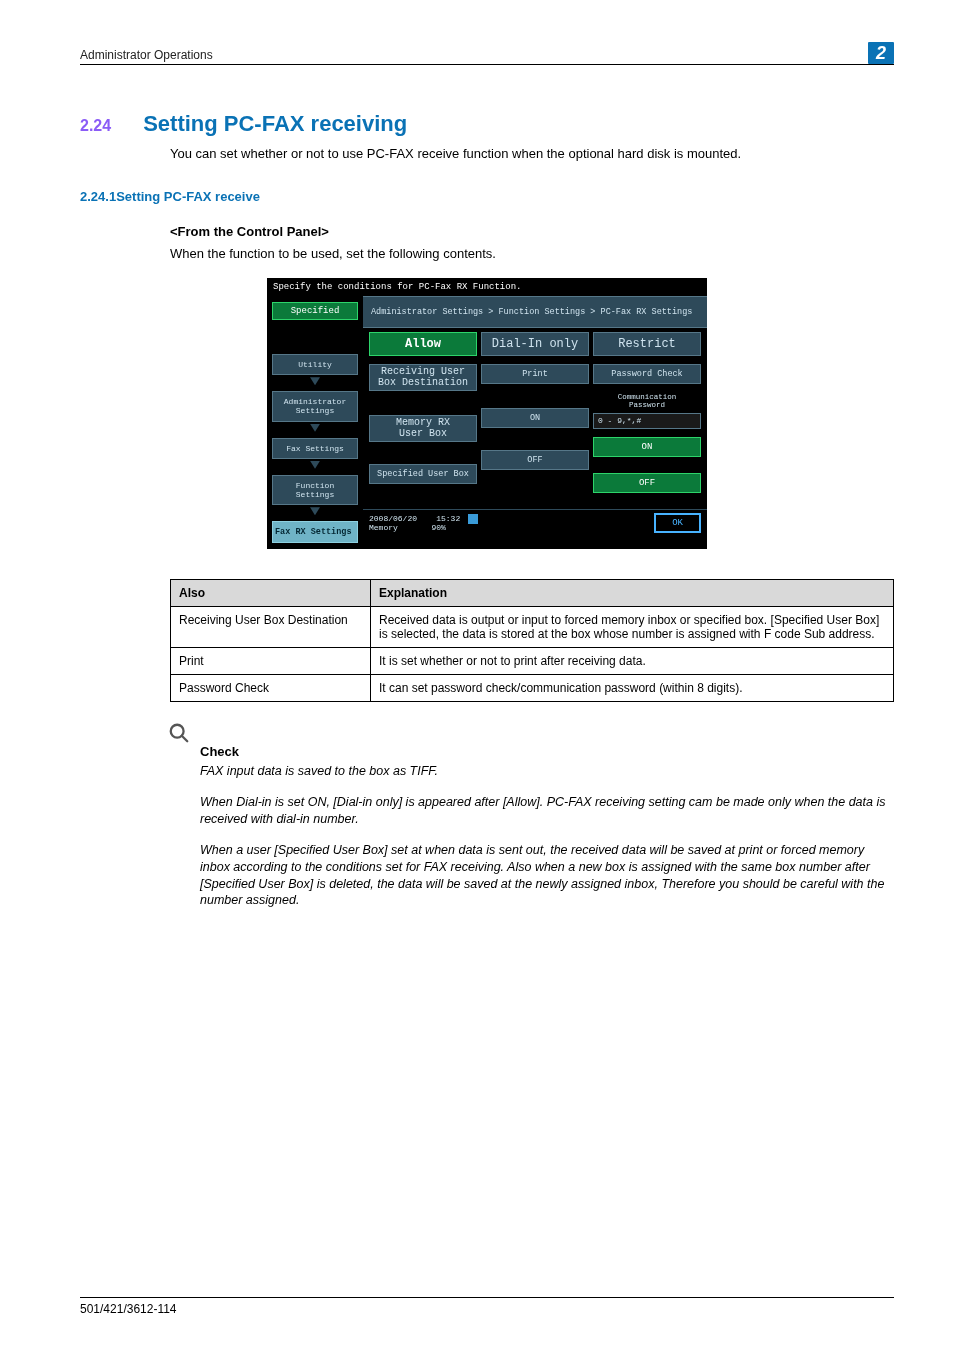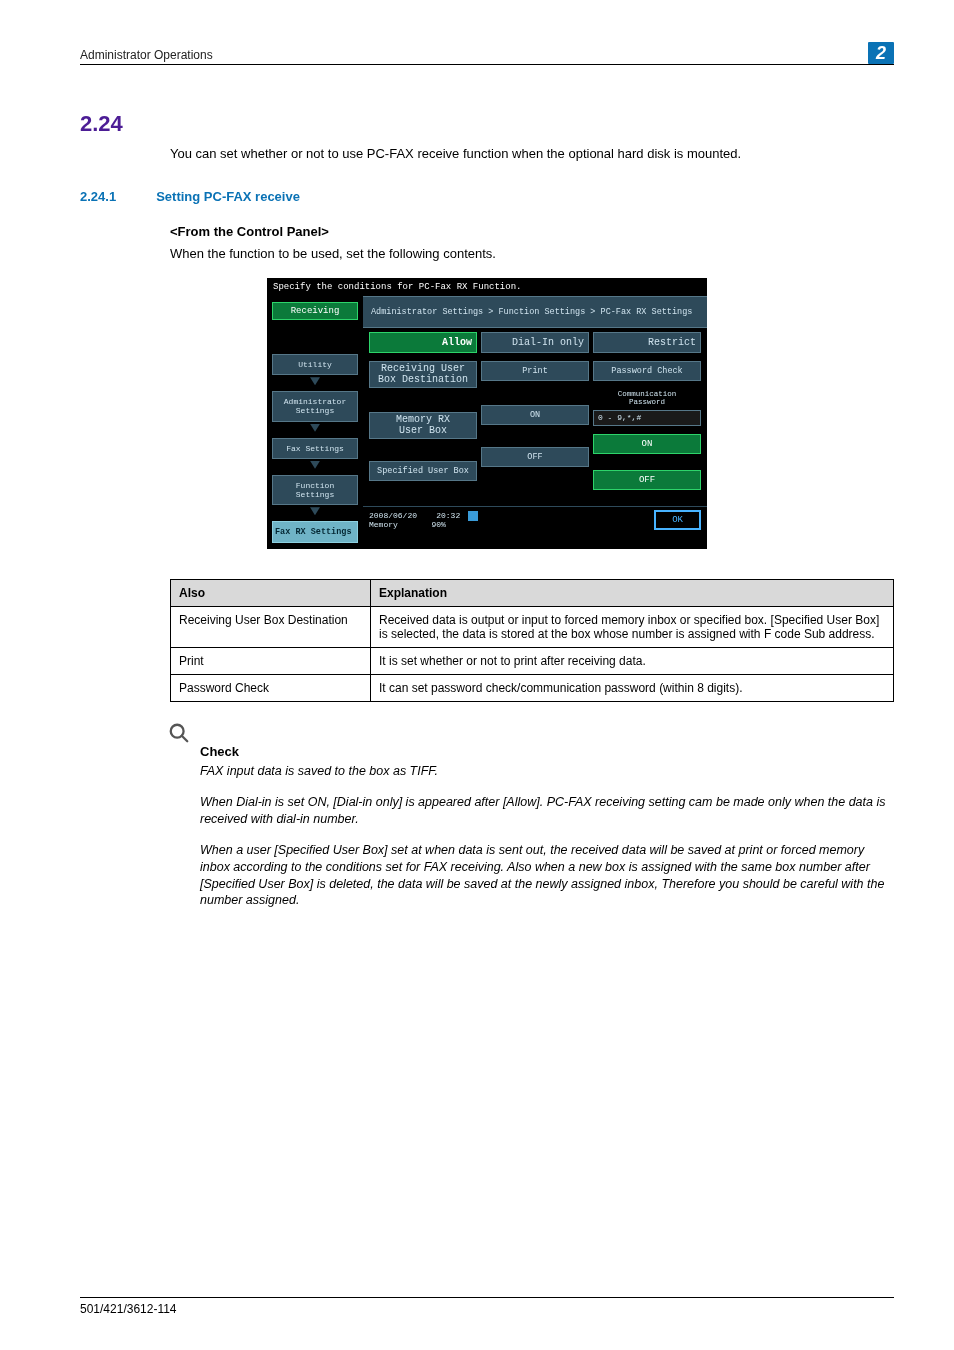--- a/index.html
+++ b/index.html
@@ -40,39 +40,38 @@
     position: relative;
     top: 2px;
   }
   .h1-row {
     display: flex;
     align-items: baseline;
     margin-top: 46px;
     gap: 32px;
   }
   .h1-num {
-    color: #4c1d95;
-    font-weight: bold;
-    font-size: 22px;
+    color: #8b5cf6;
+    font-weight: bold;
+    font-size: 16px;
   }
   .h1-text {
     color: #0a72b5;
     font-weight: bold;
     font-size: 22px;
   }
   .body-text {
     font-size: 13px;
     margin-left: 90px;
     margin-top: 8px;
     line-height: 1.35;
   }
   .h2-row {
     display: flex;
     align-items: baseline;
-    gap: 40px;
     margin-top: 26px;
   }
   .h2-num {
     color: #0a72b5;
     font-weight: bold;
     font-size: 13px;
   }
   .h2-text {
     color: #0a72b5;
     font-weight: bold;
@@ -160,22 +159,22 @@
     border-right: none;
   }
   .tab-row {
     display: flex;
     gap: 4px;
     padding: 4px 6px 0 6px;
     background: #000;
   }
   .tab {
     flex: 1;
-    text-align: right;
-    font-size: 10px;
+    text-align: center;
+    font-size: 12px;
     padding: 4px 4px;
     border: 1px solid #567788;
     color: #cfe3ee;
     background: #2e4a5a;
   }
   .tab.active {
     background: #0b7a3a;
     border: 1px solid #2dd46a;
     color: #fff;
     font-weight: bold;
@@ -322,36 +321,37 @@
 <body>
 
 <div class="page">
   <div class="header-line">
     <span class="header-title">Administrator Operations</span>
     <span class="chapter-badge">2</span>
   </div>
 
   <div class="h1-row">
     <span class="h1-num">2.24</span>
+    <span class="h1-text">Setting PC-FAX receiving</span>
   </div>
   <div class="body-text">You can set whether or not to use PC-FAX receive function when the optional hard disk is mounted.</div>
 
   <div class="h2-row">
     <span class="h2-num">2.24.1</span>
     <span class="h2-text">Setting PC-FAX receive</span>
   </div>
 
   <div class="bold-label">&lt;From the Control Panel&gt;</div>
   <div class="body-text" style="margin-top:6px;">When the function to be used, set the following contents.</div>
 
   <div class="screenshot">
     <div class="ss-top">Specify the conditions for PC-Fax RX Function.</div>
     <div class="ss-body">
       <div class="ss-left">
-        <div class="bookmark">Receiving</div>
+        <div class="bookmark">Specified</div>
         <div class="nav-btn">Utility</div>
         <div class="nav-arrow"><span></span></div>
         <div class="nav-btn" style="white-space:pre-line;">Administrator
 Settings</div>
         <div class="nav-arrow"><span></span></div>
         <div class="nav-btn">Fax Settings</div>
         <div class="nav-arrow"><span></span></div>
         <div class="nav-btn" style="white-space:pre-line;">Function
 Settings</div>
         <div class="nav-arrow"><span></span></div>
@@ -387,21 +387,21 @@
 Password</div>
             <div class="pwd-field">0 - 9,*,#</div>
             <div class="btn-green">ON</div>
             <div style="height:8px;"></div>
             <div class="btn-green">OFF</div>
           </div>
         </div>
         <div class="ss-foot">
           <div class="ss-foot-left">
             <span>2008/06/20</span>&nbsp;&nbsp;&nbsp;
-            <span>20:32</span>
+            <span>15:32</span>
             <span class="memicon"></span><br>
             <span>Memory</span>&nbsp;&nbsp;&nbsp;&nbsp;&nbsp;&nbsp;
             <span>90%</span>
           </div>
           <div class="outlined-btn">OK</div>
         </div>
       </div>
     </div>
   </div>
 

